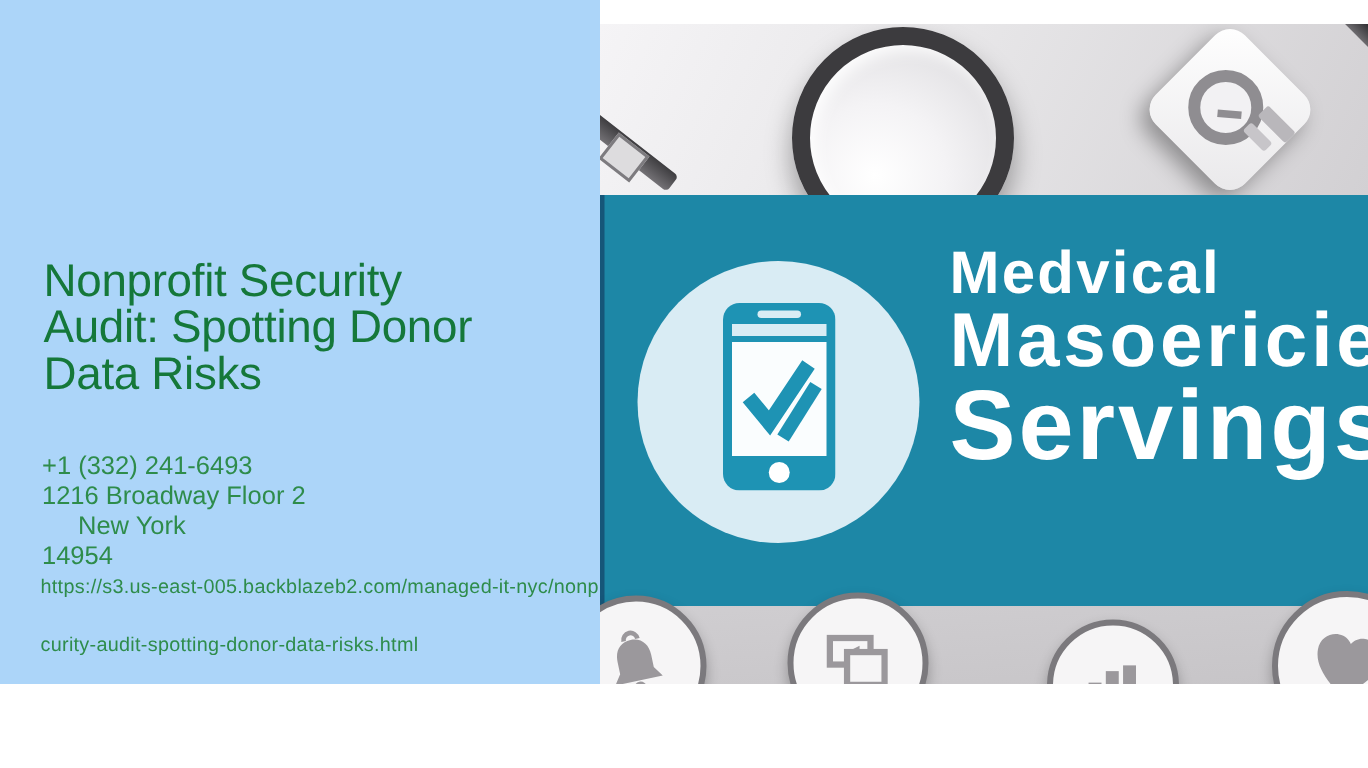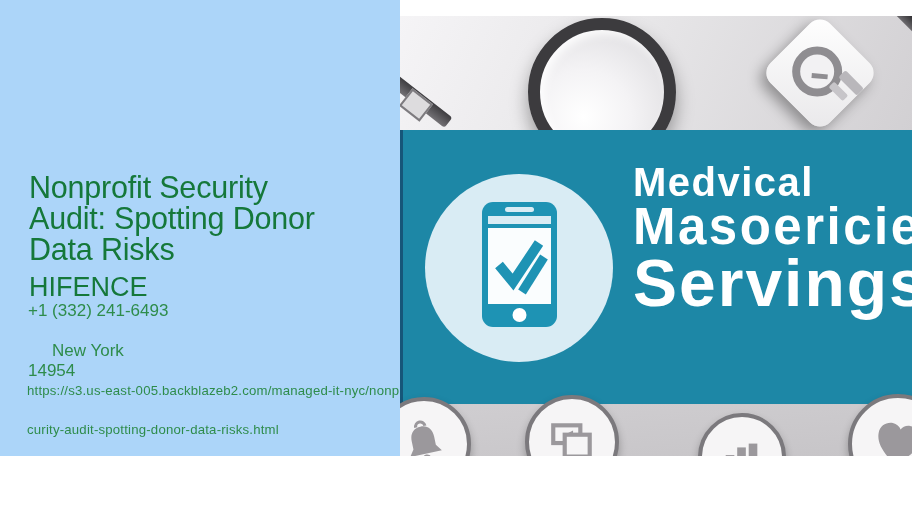--- a/index.html
+++ b/index.html
@@ -87,22 +87,22 @@
   .partial-circle { left:-44px; top:94px;  width:100px; height:100px; }
   .glyph { color:#9b989c; }
 </style>
 </head>
 <body>
 
 <div class="stage">
 
   <div class="left-panel">
     <h1 class="page-title">Nonprofit Security Audit: Spotting Donor Data Risks</h1>
-    <div class="company-name">HIFENCE</div>
     <div class="contact-line phone-line">+1 (332) 241-6493</div>
+    <div class="contact-line addr-line">1216 Broadway Floor 2</div>
     <div class="contact-line city-line">New York</div>
     <div class="contact-line zip-line">14954</div>
     <div class="url-line url-1">https://s3.us-east-005.backblazeb2.com/managed-it-nyc/nonprofit-se</div>
     <div class="url-line url-2">curity-audit-spotting-donor-data-risks.html</div>
   </div>
 
   <div class="hero">
 
     <div class="photo-top">
       <div class="pen-left"></div>

